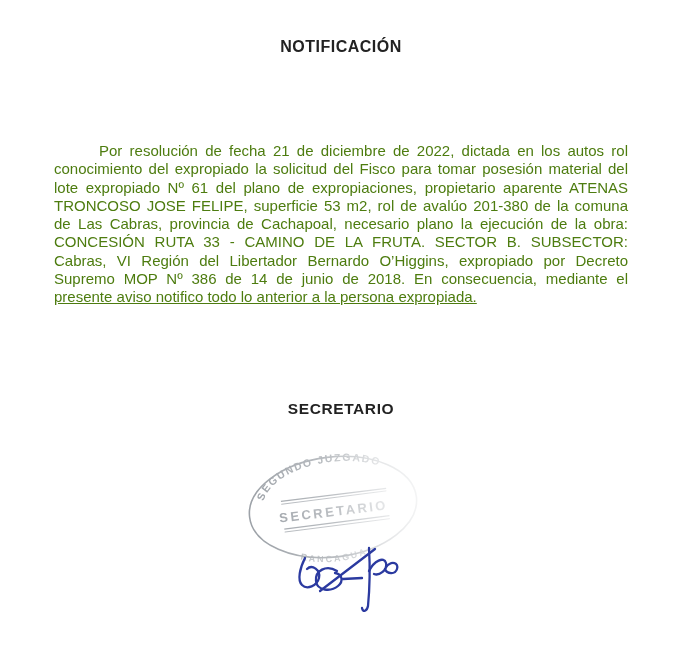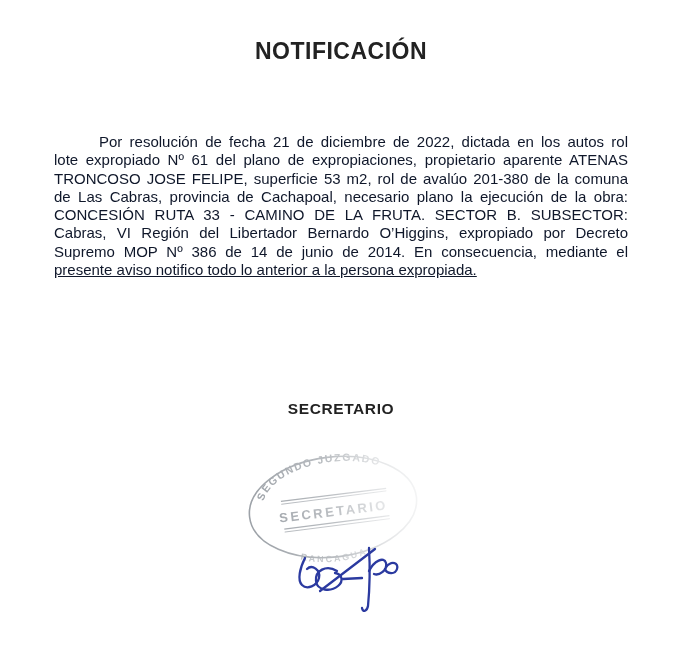--- a/index.html
+++ b/index.html
@@ -11,33 +11,33 @@
     font-family: "Liberation Sans", sans-serif;
     overflow: hidden;
   }
   .doc-title {
     position: absolute;
     top: 38px;
     left: 54px;
     width: 574px;
     margin: 0;
     text-align: center;
-    font-size: 23px;
+    font-size: 16px;
     font-weight: bold;
     letter-spacing: 0.5px;
     color: #222222;
   }
   .body-text {
     position: absolute;
-    top: 133px;
+    top: 142px;
     left: 54px;
     width: 574px;
     font-size: 15px;
     line-height: 18.3px;
-    color: #0f172a;
+    color: #4d7c0f;
   }
   .body-line {
     margin: 0;
     text-align: justify;
     text-align-last: justify;
     white-space: normal;
   }
   .body-line.first-line { text-indent: 45px; }
   .body-line.last-line { text-align-last: left; text-decoration: underline; }
   .secretario-heading {
@@ -68,26 +68,27 @@
 </style>
 </head>
 <body>
 
 <div class="page">
 
   <h1 class="doc-title">NOTIFICACIÓN</h1>
 
   <div class="body-text">
       <p class="body-line first-line">Por resolución de fecha 21 de diciembre de 2022, dictada en los autos rol</p>
+      <p class="body-line">conocimiento del expropiado la solicitud del Fisco para tomar posesión material del</p>
       <p class="body-line">lote expropiado Nº 61 del plano de expropiaciones, propietario aparente ATENAS</p>
       <p class="body-line">TRONCOSO JOSE FELIPE, superficie  53 m2, rol de avalúo 201-380 de la comuna</p>
       <p class="body-line">de Las Cabras, provincia de Cachapoal, necesario plano la ejecución de la obra:</p>
       <p class="body-line">CONCESIÓN RUTA 33 - CAMINO DE LA FRUTA. SECTOR B. SUBSECTOR:</p>
       <p class="body-line">Cabras, VI Región del Libertador Bernardo O’Higgins, expropiado por Decreto</p>
-      <p class="body-line">Supremo MOP Nº 386 de 14 de junio de 2014. En consecuencia, mediante el</p>
+      <p class="body-line">Supremo MOP Nº 386 de 14 de junio de 2018. En consecuencia, mediante el</p>
       <p class="body-line last-line">presente aviso notifico todo lo anterior a la persona expropiada.</p>
     </div>
 
   <div class="secretario-heading">SECRETARIO</div>
 
   <svg class="stamp-svg" width="185" height="120" viewBox="0 0 185 120">
     <defs>
       <path id="arc-top" d="M 18,46 A 72,38 0 0 1 158,38" fill="none"></path>
       <path id="arc-bottom" d="M 34,98 A 66,36 0 0 0 142,94" fill="none"></path>
       <linearGradient id="fade-grad" x1="0" y1="0" x2="1" y2="0">

